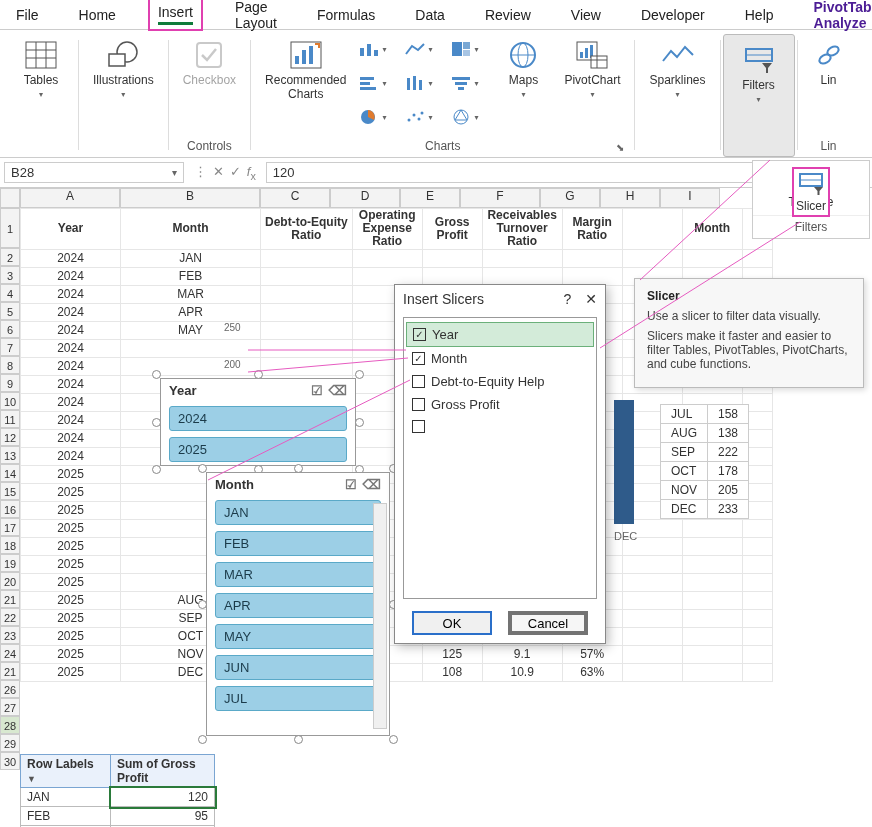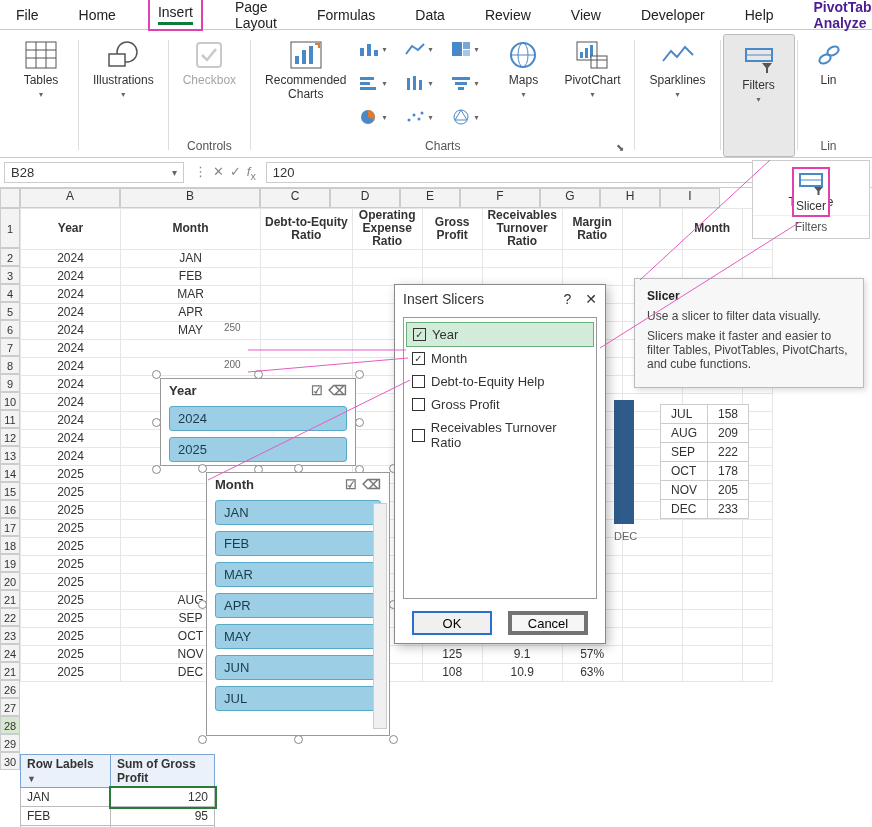--- a/index.html
+++ b/index.html
@@ -754,21 +754,21 @@
 
   <div class="mini-table">
       <table id="side-table">
         <tbody>
           <tr>
             <td>JUL</td>
             <td style="text-align:right">158</td>
           </tr>
           <tr>
             <td>AUG</td>
-            <td style="text-align:right">209</td>
+            <td style="text-align:right">138</td>
           </tr>
           <tr>
             <td>SEP</td>
             <td style="text-align:right">222</td>
           </tr>
           <tr>
             <td>OCT</td>
             <td style="text-align:right">178</td>
           </tr>
           <tr>
@@ -857,21 +857,20 @@
         <div class="item ">
           <span class="cb"></span>
           <span>Debt-to-Equity Help</span>
         </div>
         <div class="item ">
           <span class="cb"></span>
           <span>Gross Profit</span>
         </div>
         <div class="item ">
           <span class="cb"></span>
-          <span>Receivables Turnover Ratio</span>
         </div>
       </div>
     <div class="buttons">
       <button class="ok">OK</button>
       <button class="cancel">Cancel</button>
     </div>
   </div>
 
   <div class="pivot">
     <table id="pivot-table">

